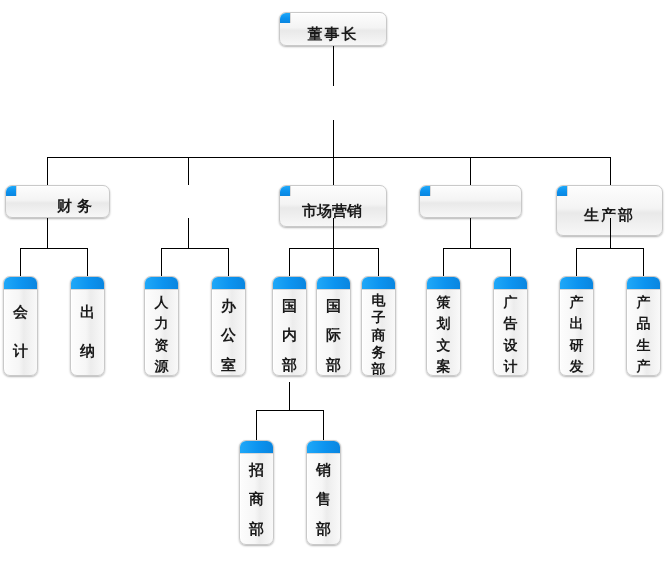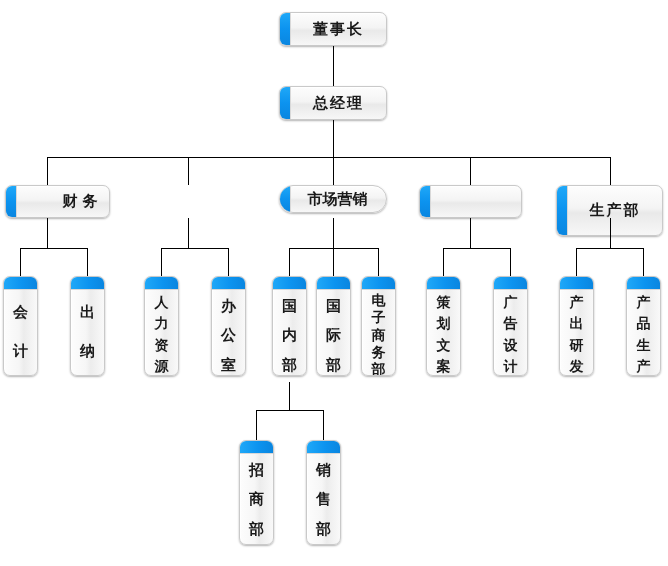--- a/index.html
+++ b/index.html
@@ -31,20 +31,21 @@
   .node-h {
     position: absolute;
     box-sizing: border-box;
     display: flex;
     align-items: stretch;
     border: 1px solid #c9c9c9;
     border-radius: 7px;
     background: linear-gradient(to bottom, #fdfdfd 0%, #f4f4f4 45%, #e9e9e9 55%, #f7f7f7 100%);
     box-shadow: 0 1px 2px rgba(0,0,0,0.30), inset 0 1px 0 rgba(255,255,255,0.95);
     overflow: hidden;
+    flex-direction: column;
   }
   .node-h .accent {
     width: 10px;
     flex: 0 0 10px;
     background: linear-gradient(to bottom, #1fa8f8 0%, #0c93ef 50%, #0a86e0 100%);
     border-right: 1px solid #d8d8d8;
   }
   .node-h .label-h {
     flex: 1 1 auto;
     display: flex;
@@ -101,40 +102,36 @@
 
 <div id="chart-root">
 
   <div class="node-h spaced-sm" style="left:279px; top:12px; width:108px; height:34px;">
     <div class="accent"></div>
     <div class="label-h">董事长</div>
   </div>
 
   <div class="conn conn-v" style="left:333px; top:46px; height:40px;"></div>
 
-  <div class="node-h spaced-sm" style="left:279px; top:86px; width:108px; height:34px;">
-    <div class="accent"></div>
-    <div class="label-h">总经理</div>
-  </div>
 
   <div class="conn conn-v" style="left:333px; top:120px; height:37px;"></div>
   <div class="conn conn-h" style="left:47px; top:157px; width:564px;"></div>
   <div class="conn conn-v" style="left:47px;  top:157px; height:28px;"></div>
   <div class="conn conn-v" style="left:188px; top:157px; height:28px;"></div>
   <div class="conn conn-v" style="left:333px; top:157px; height:28px;"></div>
   <div class="conn conn-v" style="left:470px; top:157px; height:28px;"></div>
   <div class="conn conn-v" style="left:610px; top:157px; height:28px;"></div>
 
   <div class="node-h spaced" style="left:5px; top:185px; width:105px; height:33px;">
     <div class="accent"></div>
     <div class="label-h">财务</div>
   </div>
 
 
-  <div class="node-h" style="left:279px; top:185px; width:108px; height:28px;border-radius:14px;">
+  <div class="node-h" style="left:279px; top:185px; width:108px; height:42px;">
     <div class="accent"></div>
     <div class="label-h">市场营销</div>
   </div>
 
   <div class="node-h spaced-sm" style="left:419px; top:185px; width:103px; height:33px;">
     <div class="accent"></div>
   </div>
 
   <div class="node-h spaced-sm" style="left:556px; top:185px; width:107px; height:51px;">
     <div class="accent"></div>

